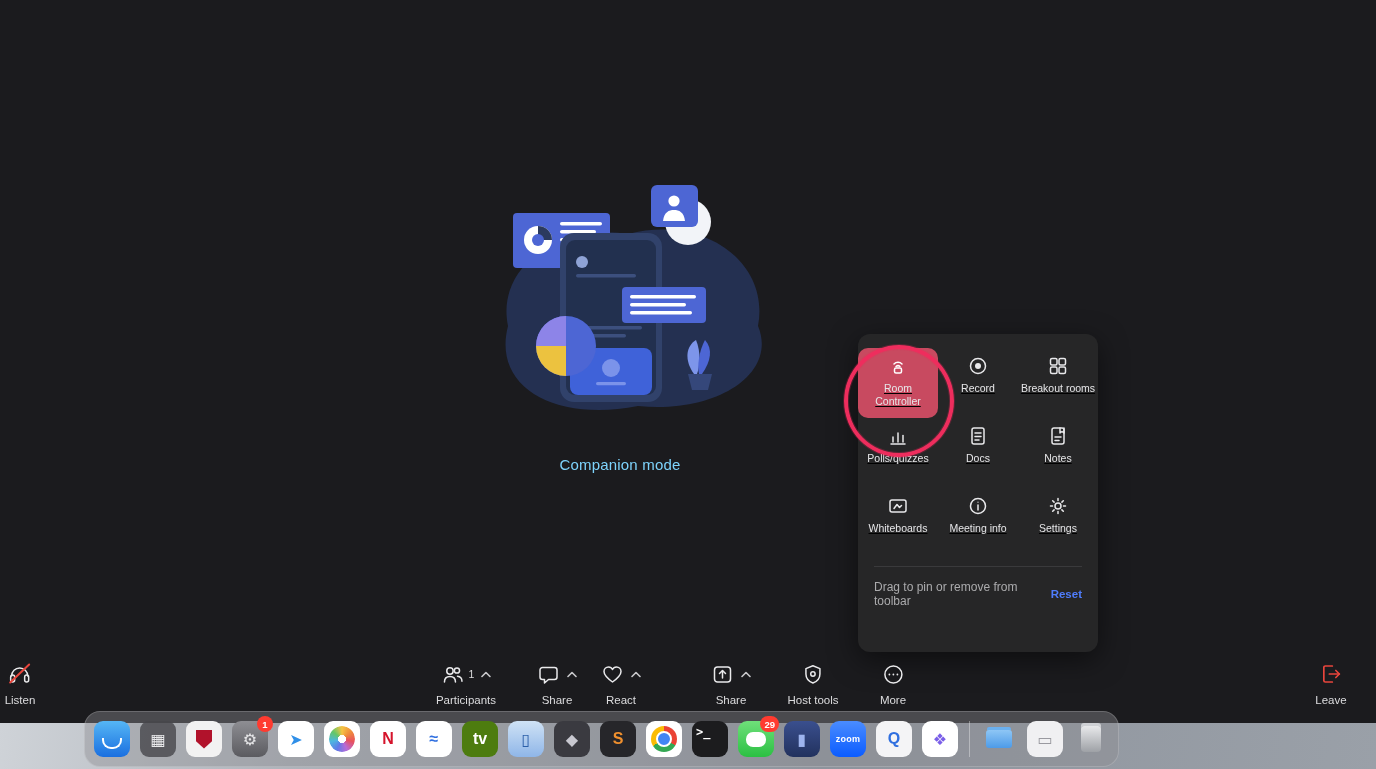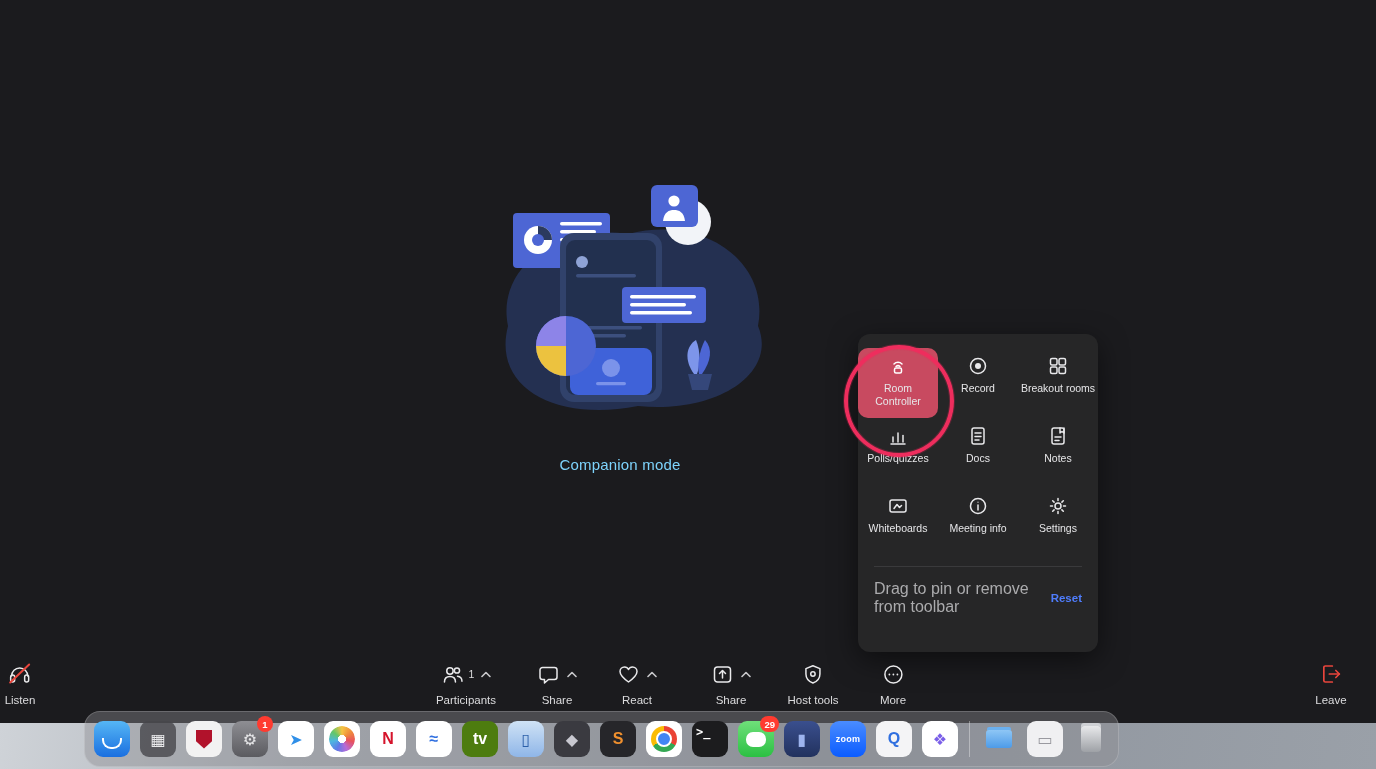--- a/index.html
+++ b/index.html
@@ -11,32 +11,32 @@
     background:linear-gradient(100deg,#cfd3d8 0%,#aeb3ba 22%,#8e949d 60%,#9aa0a8 100%);}
 
   
   .illus{position:absolute;left:478px;top:176px;width:292px;height:250px;}
   .companion{position:absolute;left:470px;top:456px;width:300px;text-align:center;
     font-size:15px;color:#7dd3fc;letter-spacing:.2px;}
 
   
   .panel{position:absolute;left:858px;top:334px;width:240px;height:318px;
     background:#262627;border-radius:12px;box-shadow:0 8px 28px rgba(0,0,0,.5);}
-  .grid{display:grid;grid-template-columns:80px 80px 80px;padding-top:14px;}
+  .grid{display:grid;grid-template-columns:80px 80px 80px;padding-top:14px;text-decoration:underline;}
   .cell{display:flex;flex-direction:column;align-items:center;justify-content:flex-start;
     min-height:60px;padding:6px 2px 4px;cursor:pointer;}
   .cell .mi{width:24px;height:24px;display:flex;align-items:center;justify-content:center;}
   .cell .ml{margin-top:4px;font-size:10.5px;line-height:1.2;color:#e6e6e8;text-align:center;}
   .cell.highlight{background:#c84a60;border-radius:10px;}
   .annotation-ring{position:absolute;left:-14px;top:-3px;width:102px;height:104px;
     border:4px solid #ee2d5d;border-radius:50%;pointer-events:none;z-index:5;
     box-shadow:0 0 0 1px rgba(238,45,93,.25), inset 0 0 0 1px rgba(238,45,93,.25);}
   .panel-divider{border-top:1px solid #3a3a3c;margin:8px 16px 0;}
   .panel-footer{display:flex;align-items:center;justify-content:space-between;padding:13px 16px 0;}
-  .drag-hint{font-size:16px;color:#ababad;}
+  .drag-hint{font-size:12px;color:#ababad;}
   .reset-link{font-size:11.5px;color:#4f7dfd;font-weight:bold;cursor:pointer;}
 
   svg.ic{stroke:#e8e8ea;fill:none;stroke-width:1.5;stroke-linecap:round;stroke-linejoin:round;}
   .highlight svg.ic{stroke:#ffffff;}
 
   
   .toolbar{position:absolute;left:0;right:0;top:658px;height:60px;}
   .tb-item{position:absolute;top:4px;display:flex;flex-direction:column;align-items:center;gap:8px;
     transform:translateX(-50%);cursor:pointer;}
   .tb-top{display:flex;align-items:center;gap:7px;height:24px;}
@@ -279,21 +279,21 @@
         <svg class="tbi" width="23" height="23" viewBox="0 0 23 23">
           <path d="M5.5,4.5 h12 a2.5,2.5 0 0 1 2.5,2.5 v7 a2.5,2.5 0 0 1 -2.5,2.5 h-6 l-4,3.5 v-3.5 h-2 a2.5,2.5 0 0 1 -2.5,-2.5 v-7 a2.5,2.5 0 0 1 2.5,-2.5 Z"></path>
         </svg>
         <svg class="chev" width="10" height="7" viewBox="0 0 10 7">
             <polyline points="1,5.5 5,1.5 9,5.5"></polyline>
           </svg>
       </div>
       <div class="tb-label">Share</div>
     </div>
 
-    <div class="tb-item" style="left:637px">
+    <div class="tb-item" style="left:621px">
       <div class="tb-top">
         <svg class="tbi" width="23" height="23" viewBox="0 0 23 23">
           <path d="M11.5,19 C6,15 3,12 3,8.5 C3,6 5,4 7.5,4 C9.3,4 10.8,5 11.5,6.5 C12.2,5 13.7,4 15.5,4 C18,4 20,6 20,8.5 C20,12 17,15 11.5,19 Z"></path>
         </svg>
         <svg class="chev" width="10" height="7" viewBox="0 0 10 7">
             <polyline points="1,5.5 5,1.5 9,5.5"></polyline>
           </svg>
       </div>
       <div class="tb-label">React</div>
     </div>

